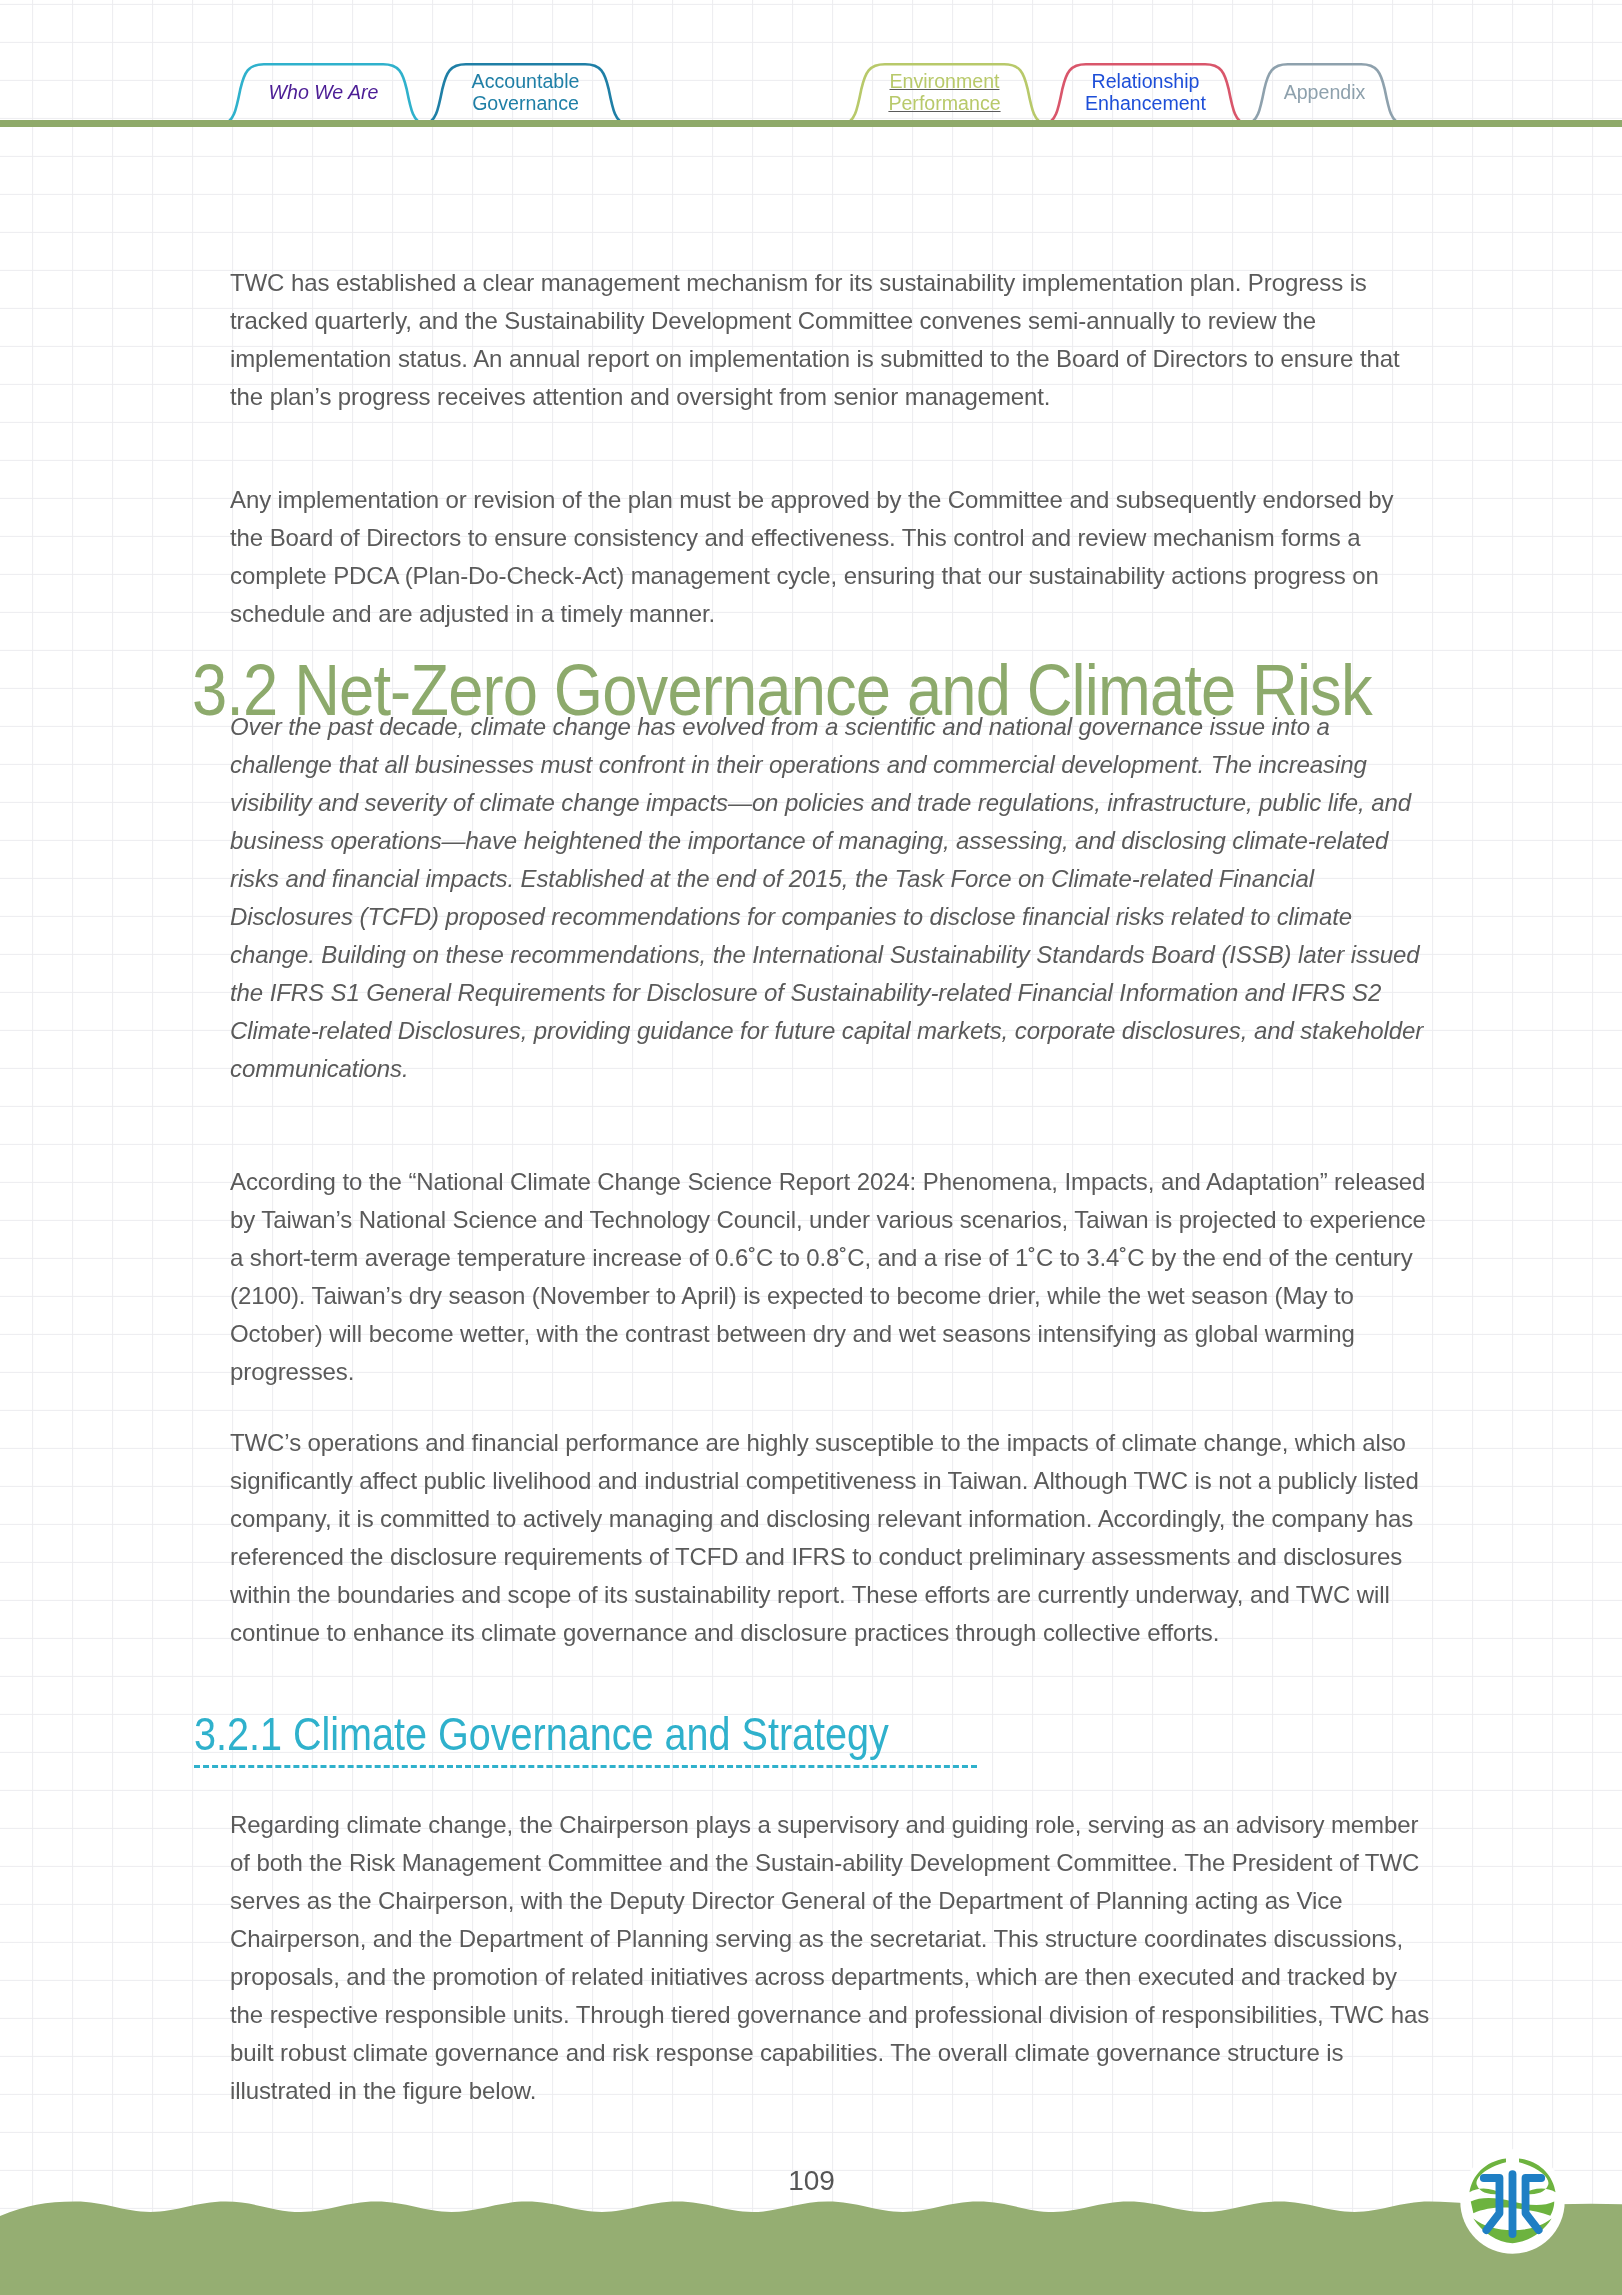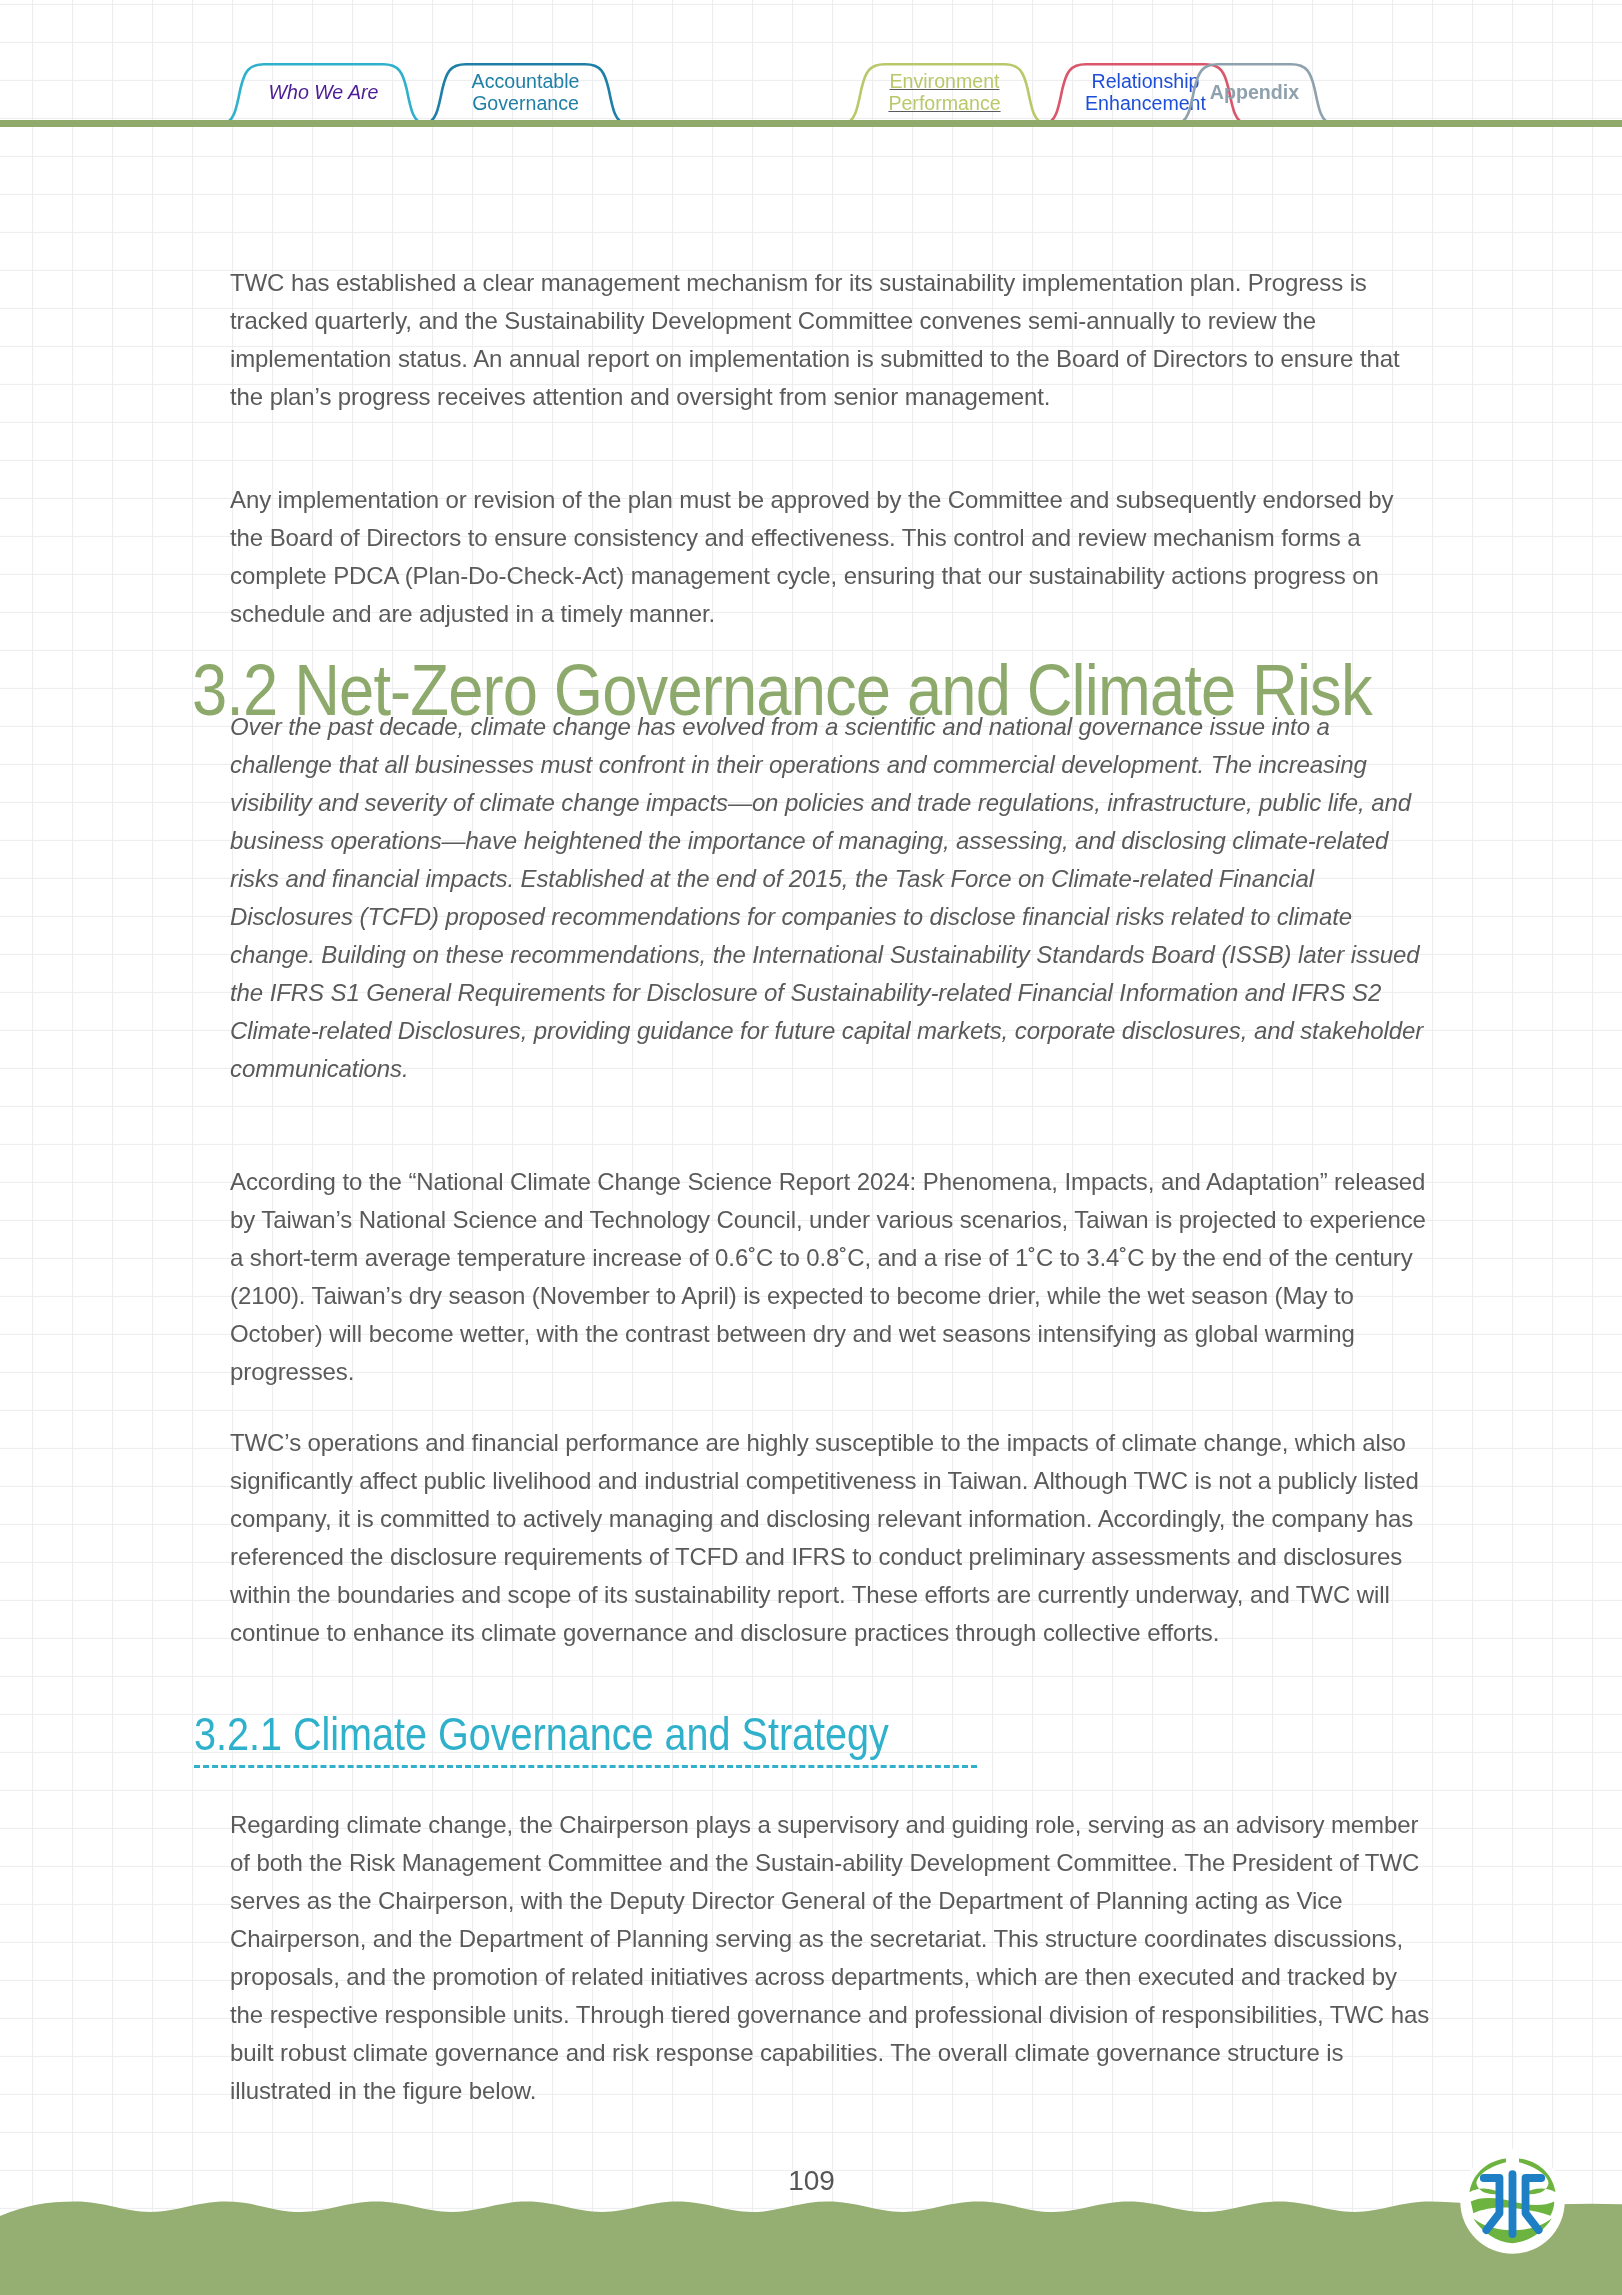--- a/index.html
+++ b/index.html
@@ -69,21 +69,21 @@
 
   <div class="tab" style="left:1044px; width:203px;">
     <svg viewBox="0 0 310 92" preserveAspectRatio="none">
       <path d="M2 92 C18 92 22 70 28 40 C34 14 40 2 64 2 L246 2 C270 2 276 14 282 40 C288 70 292 92 308 92" fill="none" stroke="#d9566b" stroke-width="4"></path>
     </svg>
     <span class="lbl" style="color:#1d4ed8;">
       <span>Relationship</span><br><span>Enhancement</span>
     </span>
   </div>
 
-  <div class="tab" style="left:1176px; width:157px;font-weight:bold;">
+  <div class="tab" style="left:1246px; width:157px;">
     <svg viewBox="0 0 240 92" preserveAspectRatio="none">
       <path d="M2 92 C18 92 22 70 28 40 C34 14 40 2 64 2 L176 2 C200 2 206 14 212 40 C218 70 222 92 238 92" fill="none" stroke="#8ea1ad" stroke-width="4"></path>
     </svg>
     <span class="lbl" style="color:#8ea1ad;">
       <span>Appendix</span>
     </span>
   </div>
 
   <div class="tabline"></div>
 </div>

